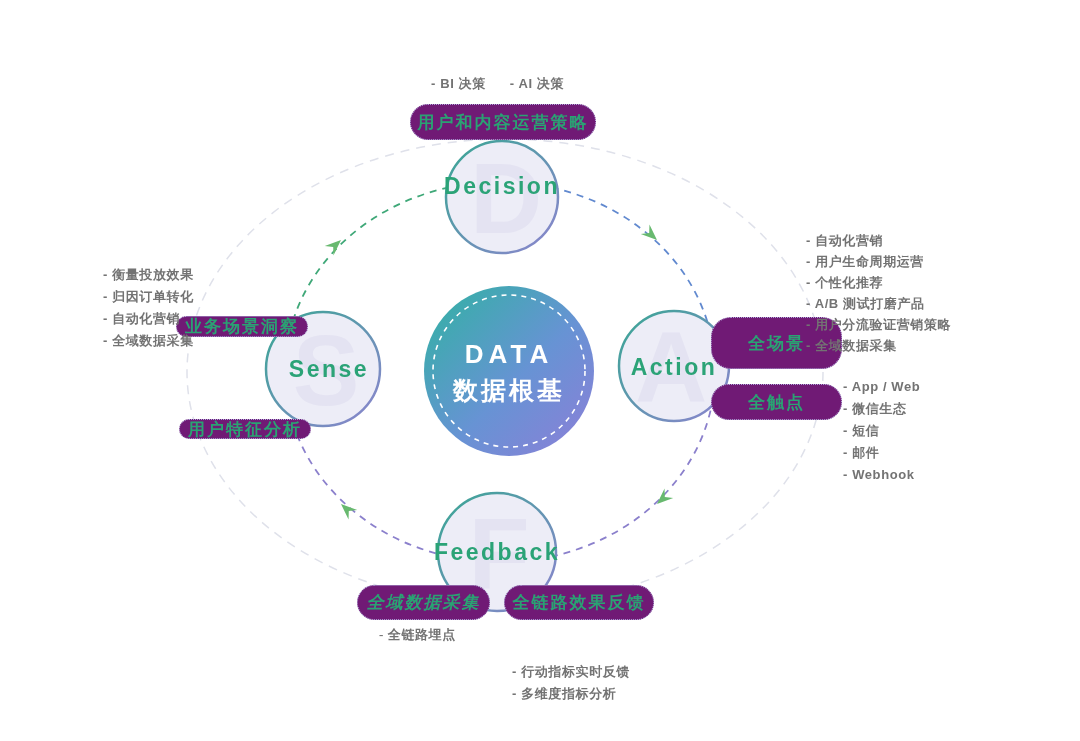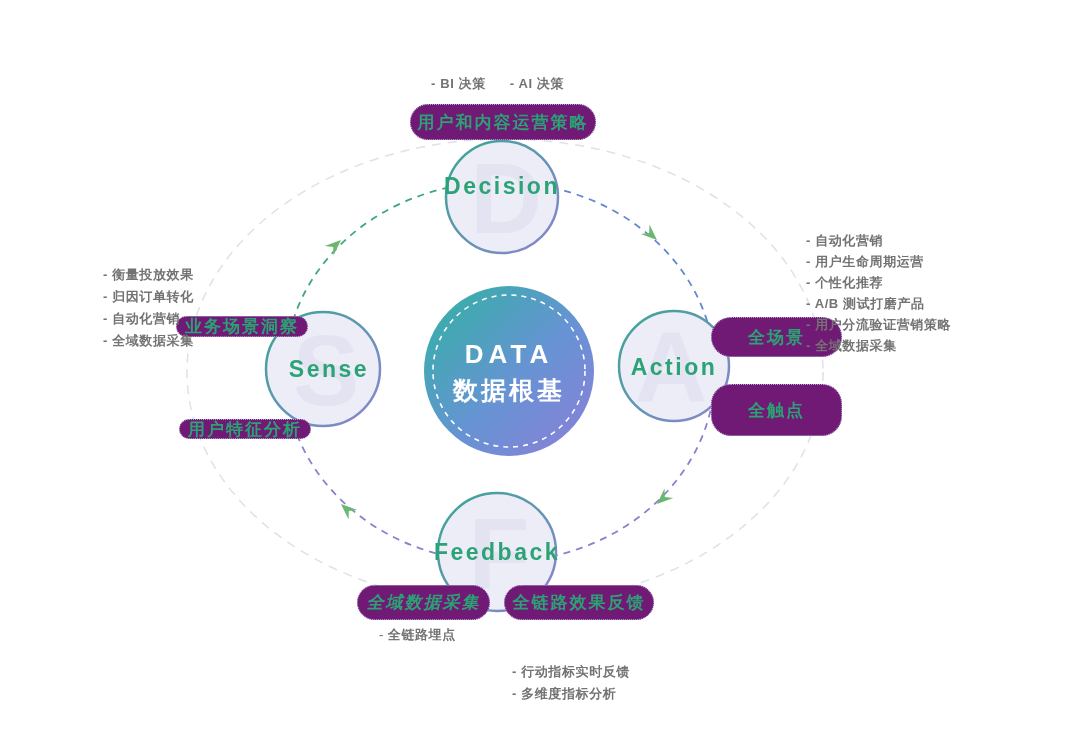--- a/index.html
+++ b/index.html
@@ -97,42 +97,49 @@
       <text class="center-sub" x="509" y="399" text-anchor="middle">数据根基</text>
     </g>
   </svg>
 
   <div class="pill" style="left:410px; top:104px; width:186px; height:36px;">用户和内容运营策略</div>
 
   <div class="pill" style="left:176px; top:316px; width:132px; height:21px;">业务场景洞察</div>
 
   <div class="pill" style="left:179px; top:384px; width:132px; height:20px;margin-top:35px;">用户特征分析</div>
 
-  <div class="pill" style="left:711px; top:317px; width:131px; height:40px;">全场景</div>
+  <div class="pill" style="left:711px; top:317px; width:131px; height:52px;">全场景</div>
 
-  <div class="pill" style="left:711px; top:384px; width:131px; height:52px;">全触点</div>
+  <div class="pill" style="left:711px; top:384px; width:131px; height:36px;">全触点</div>
 
   <div class="pill" style="left:357px; top:585px; width:133px; height:35px;font-style:italic;">全域数据采集</div>
 
   <div class="pill" style="left:504px; top:585px; width:150px; height:35px;text-align:center;">全链路效果反馈</div>
 
   <div class="bullets row" style="left:431px; top:73px;">
       <div class="bullet">- BI 决策</div>
       <div class="bullet">- AI 决策</div>
     </div>
 
   <div class="bullets" style="left:806px; top:230px;">
       <div class="bullet">- 自动化营销</div>
       <div class="bullet">- 用户生命周期运营</div>
       <div class="bullet">- 个性化推荐</div>
       <div class="bullet">- A/B 测试打磨产品</div>
       <div class="bullet">- 用户分流验证营销策略</div>
       <div class="bullet">- 全域数据采集</div>
     </div>
 
+  <div class="bullets lh22" style="left:843px; top:376px;">
+      <div class="bullet">- App / Web</div>
+      <div class="bullet">- 微信生态</div>
+      <div class="bullet">- 短信</div>
+      <div class="bullet">- 邮件</div>
+      <div class="bullet">- Webhook</div>
+    </div>
 
   <div class="bullets lh22" style="left:66px; top:264px;margin-left:37px;">
       <div class="bullet">- 衡量投放效果</div>
       <div class="bullet">- 归因订单转化</div>
       <div class="bullet">- 自动化营销</div>
       <div class="bullet">- 全域数据采集</div>
     </div>
 
 
   <div class="bullets lh22" style="left:379px; top:624px;font-family:Liberation Serif, serif;">

